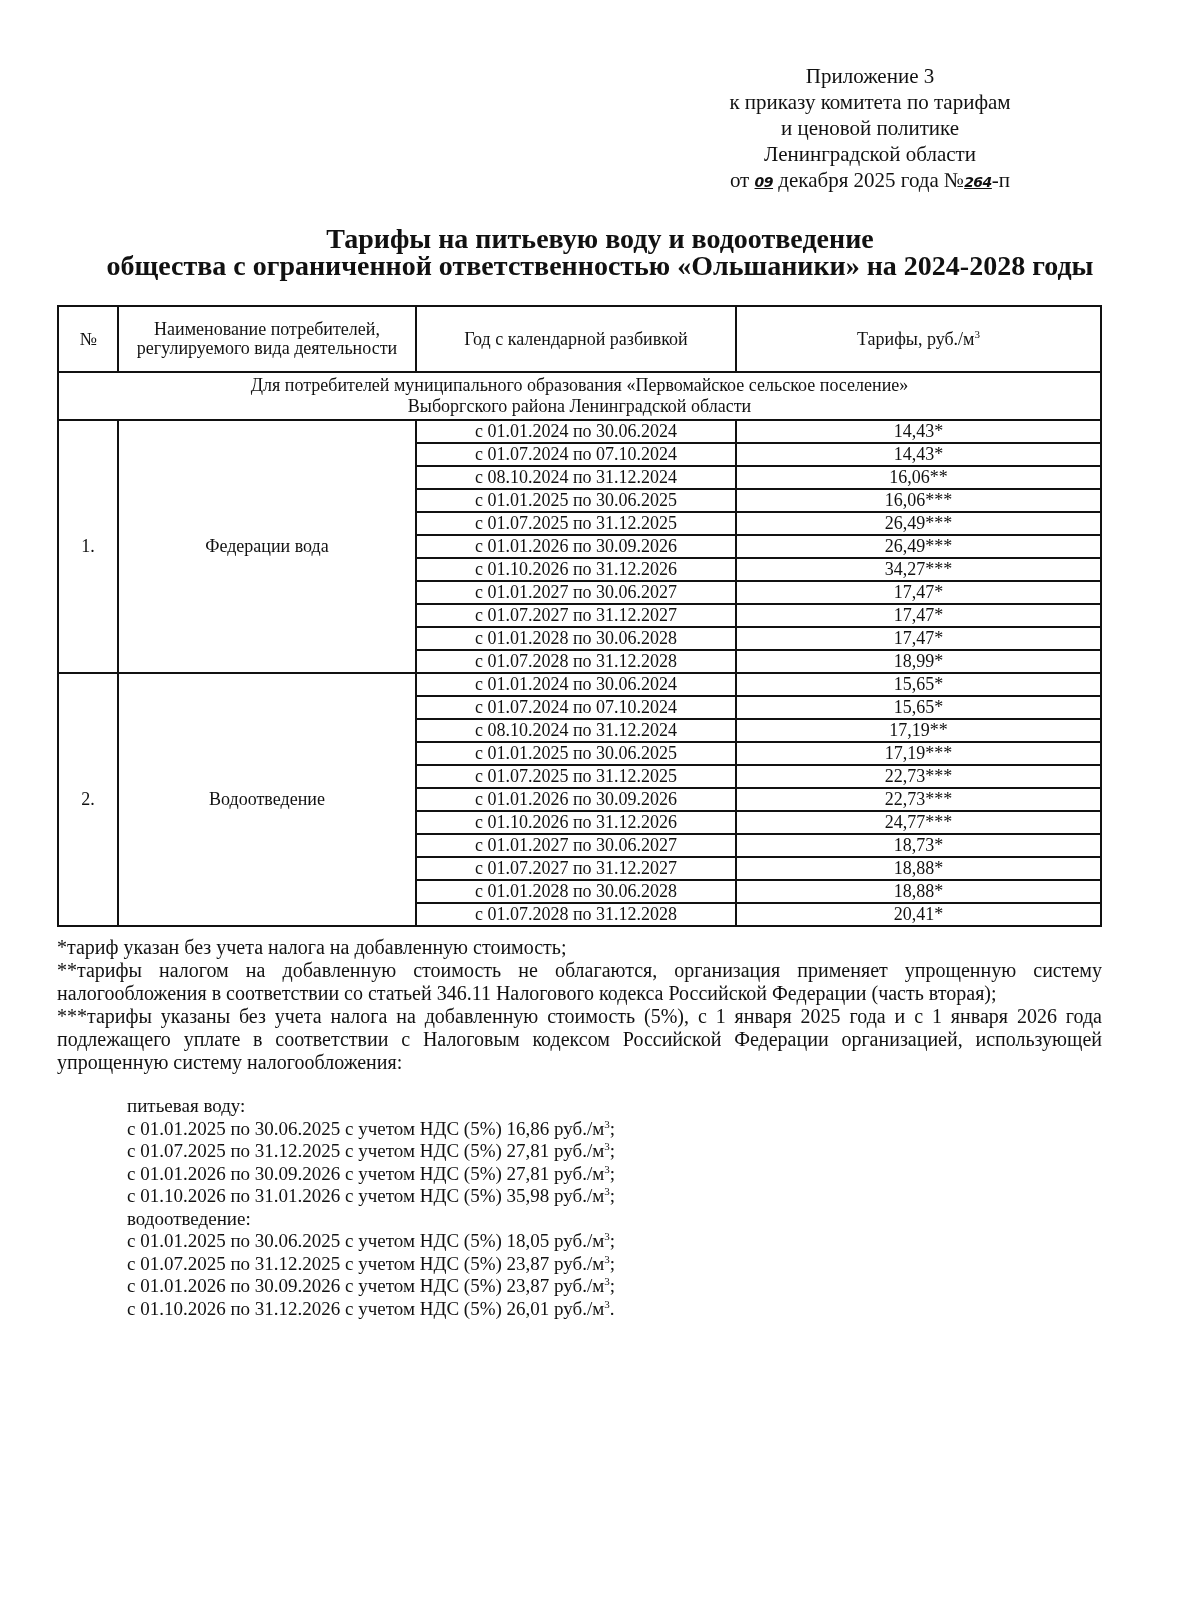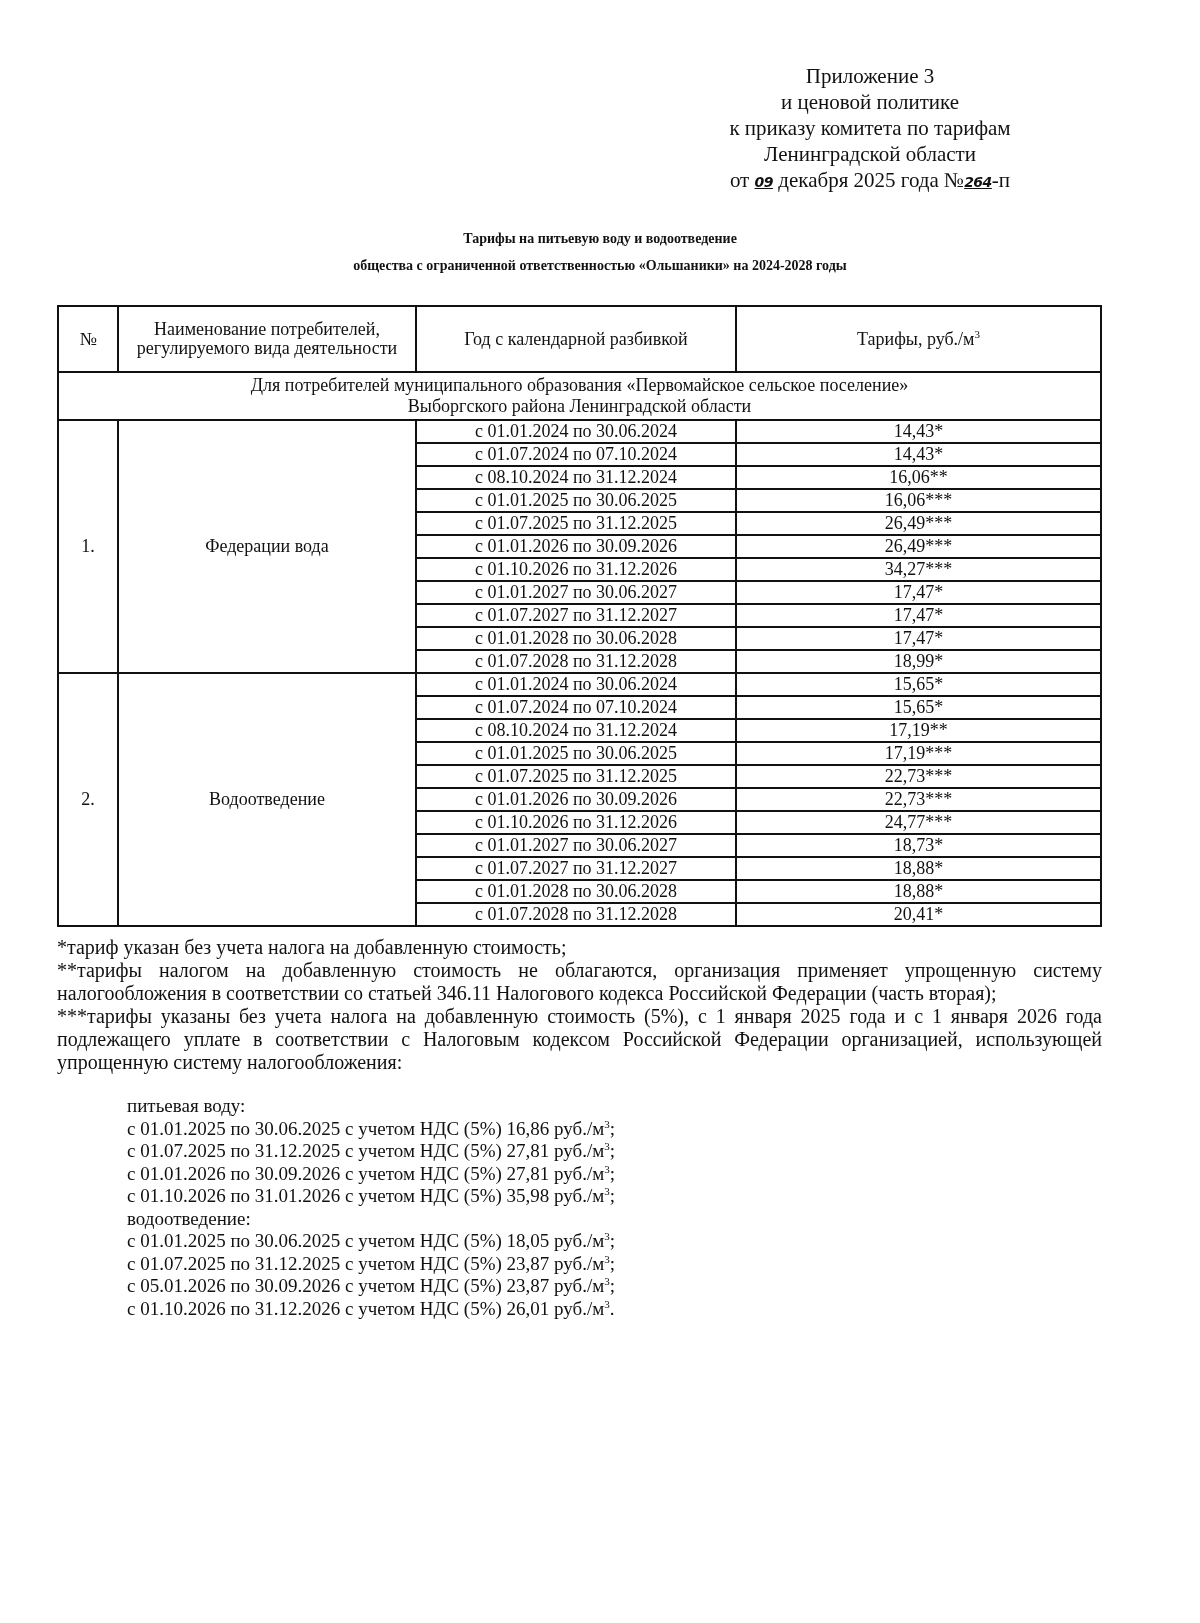--- a/index.html
+++ b/index.html
@@ -39,21 +39,21 @@
       letter-spacing: -0.5px;
     }
     
     .title {
       position: absolute;
       left: 100px;
       top: 218px;
       width: 1000px;
       text-align: center;
       font-weight: bold;
-      font-size: 14px;
+      font-size: 28px;
       line-height: 27px;
     }
     
     table.tariffs {
       position: absolute;
       left: 57px;
       top: 298px;
       width: 1045px;
       border-collapse: collapse;
       font-size: 18px;
@@ -105,22 +105,22 @@
     .vat-list div { white-space: nowrap; }
     sup { font-size: 11px; line-height: 0; vertical-align: super; }
   </style>
 </head>
 <body>
 
 <div class="page">
 
   <div class="appendix">
     <div>Приложение 3</div>
+    <div>к приказу комитета по тарифам</div>
     <div>и ценовой политике</div>
-    <div>к приказу комитета по тарифам</div>
     <div>Ленинградской области</div>
     <div>
       <span>от</span>
       <span class="hw">09</span>
       <span>декабря 2025 года №</span><span class="hw">264</span><span>-п</span>
     </div>
   </div>
 
   <div class="title">
     <div>Тарифы на питьевую воду и водоотведение</div>
@@ -246,17 +246,17 @@
 
   <div class="vat-list" id="vat-list">
       <div>питьевая воду:</div>
       <div><span>с 01.01.2025 по 30.06.2025 с учетом НДС (5%) 16,86 руб./м</span><sup>3</sup><span>;</span></div>
       <div><span>с 01.07.2025 по 31.12.2025 с учетом НДС (5%) 27,81 руб./м</span><sup>3</sup><span>;</span></div>
       <div><span>с 01.01.2026 по 30.09.2026 с учетом НДС (5%) 27,81 руб./м</span><sup>3</sup><span>;</span></div>
       <div><span>с 01.10.2026 по 31.01.2026 с учетом НДС (5%) 35,98 руб./м</span><sup>3</sup><span>;</span></div>
       <div>водоотведение:</div>
       <div><span>с 01.01.2025 по 30.06.2025 с учетом НДС (5%) 18,05 руб./м</span><sup>3</sup><span>;</span></div>
       <div><span>с 01.07.2025 по 31.12.2025 с учетом НДС (5%) 23,87 руб./м</span><sup>3</sup><span>;</span></div>
-      <div><span>с 05.01.2026 по 30.09.2026 с учетом НДС (5%) 23,87 руб./м</span><sup>3</sup><span>;</span></div>
+      <div><span>с 01.01.2026 по 30.09.2026 с учетом НДС (5%) 23,87 руб./м</span><sup>3</sup><span>;</span></div>
       <div><span>с 01.10.2026 по 31.12.2026 с учетом НДС (5%) 26,01 руб./м</span><sup>3</sup><span>.</span></div>
     </div>
 
 </div>
 
 </body></html>

